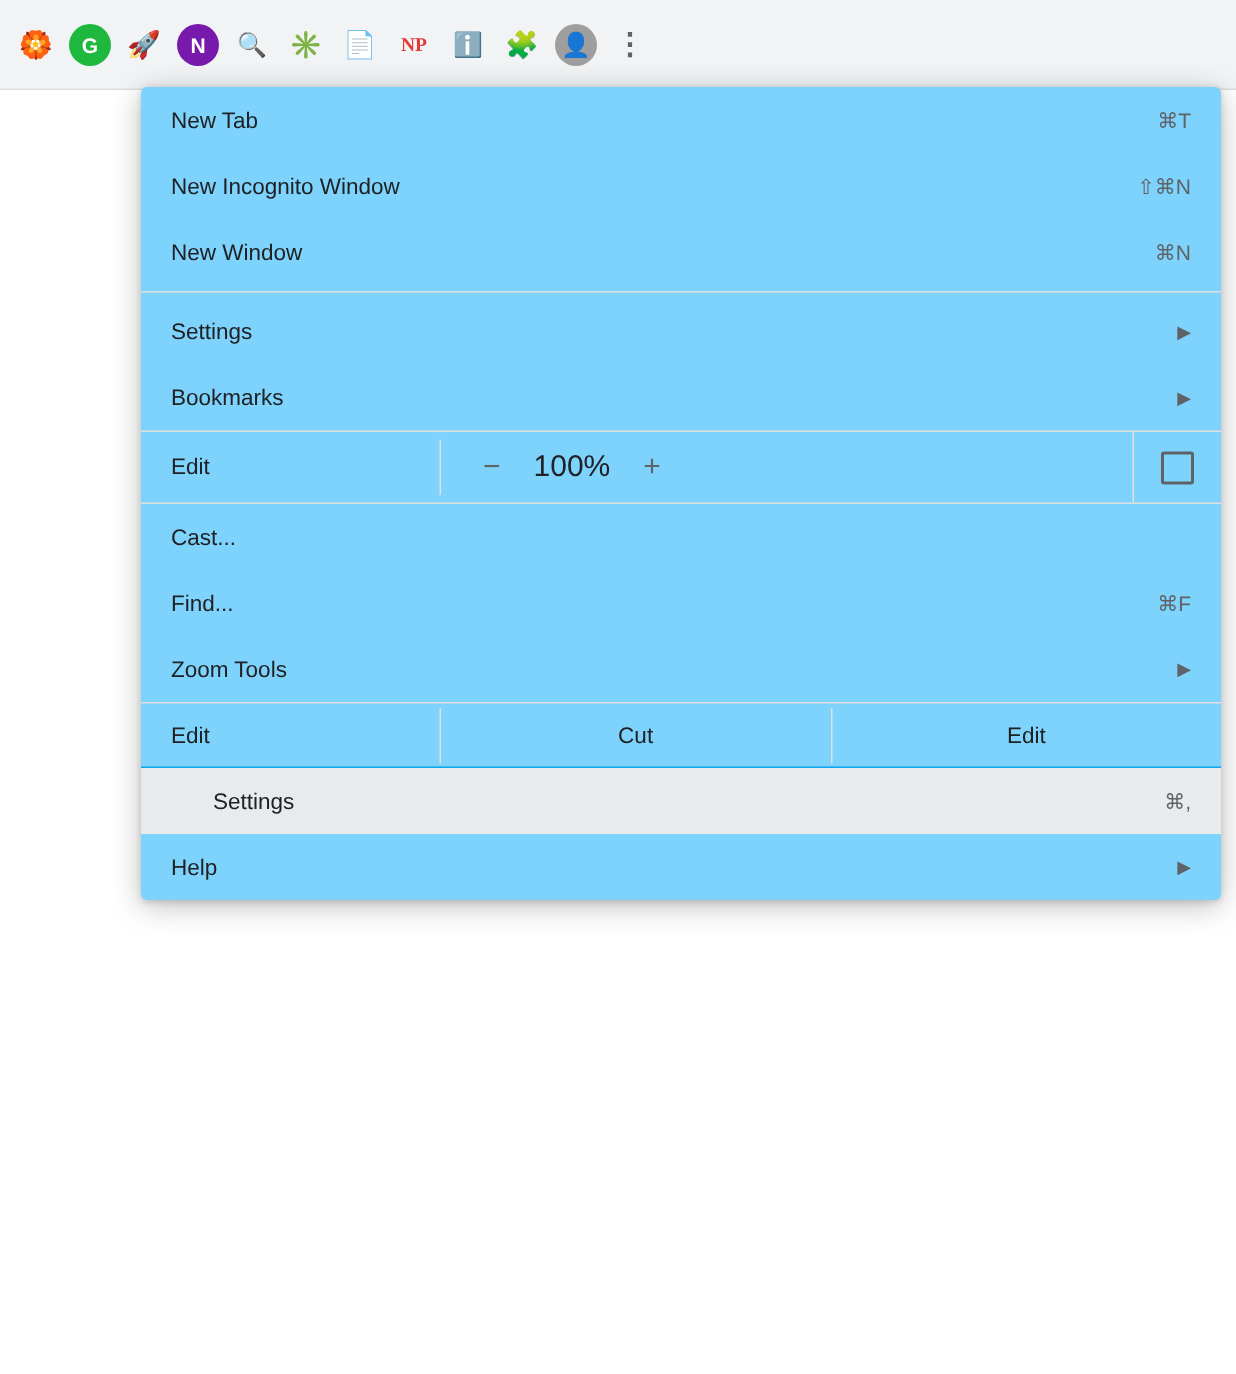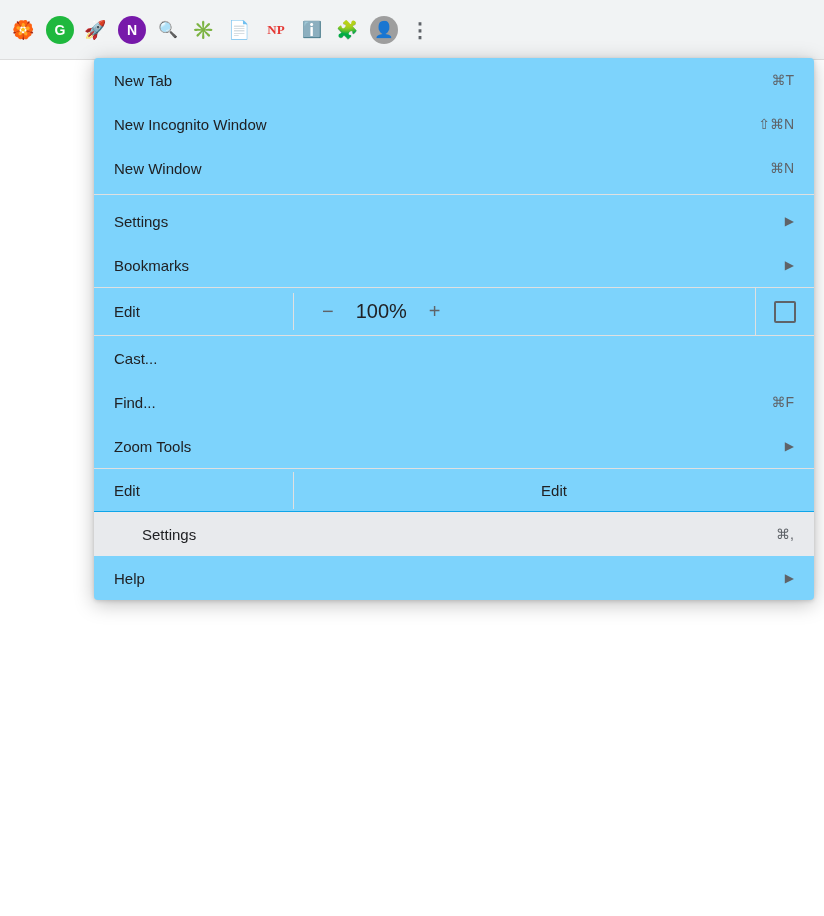--- a/index.html
+++ b/index.html
@@ -271,20 +271,21 @@
 
   <div class="menu-item">
     <span class="menu-item-label">Zoom Tools</span>
     <span class="arrow-right">▶</span>
   </div>
 
   <div class="edit-row">
     <div class="edit-label-section">
       <span>Edit</span>
     </div>
+    <div class="edit-btn">Cut</div>
     <div class="edit-btn">Edit</div>
   </div>
 
   <div class="menu-item highlighted">
     <span class="menu-item-label">Settings</span>
     <span class="menu-item-shortcut">⌘,</span>
   </div>
 
   <div class="menu-item">
     <span class="menu-item-label">Help</span>

